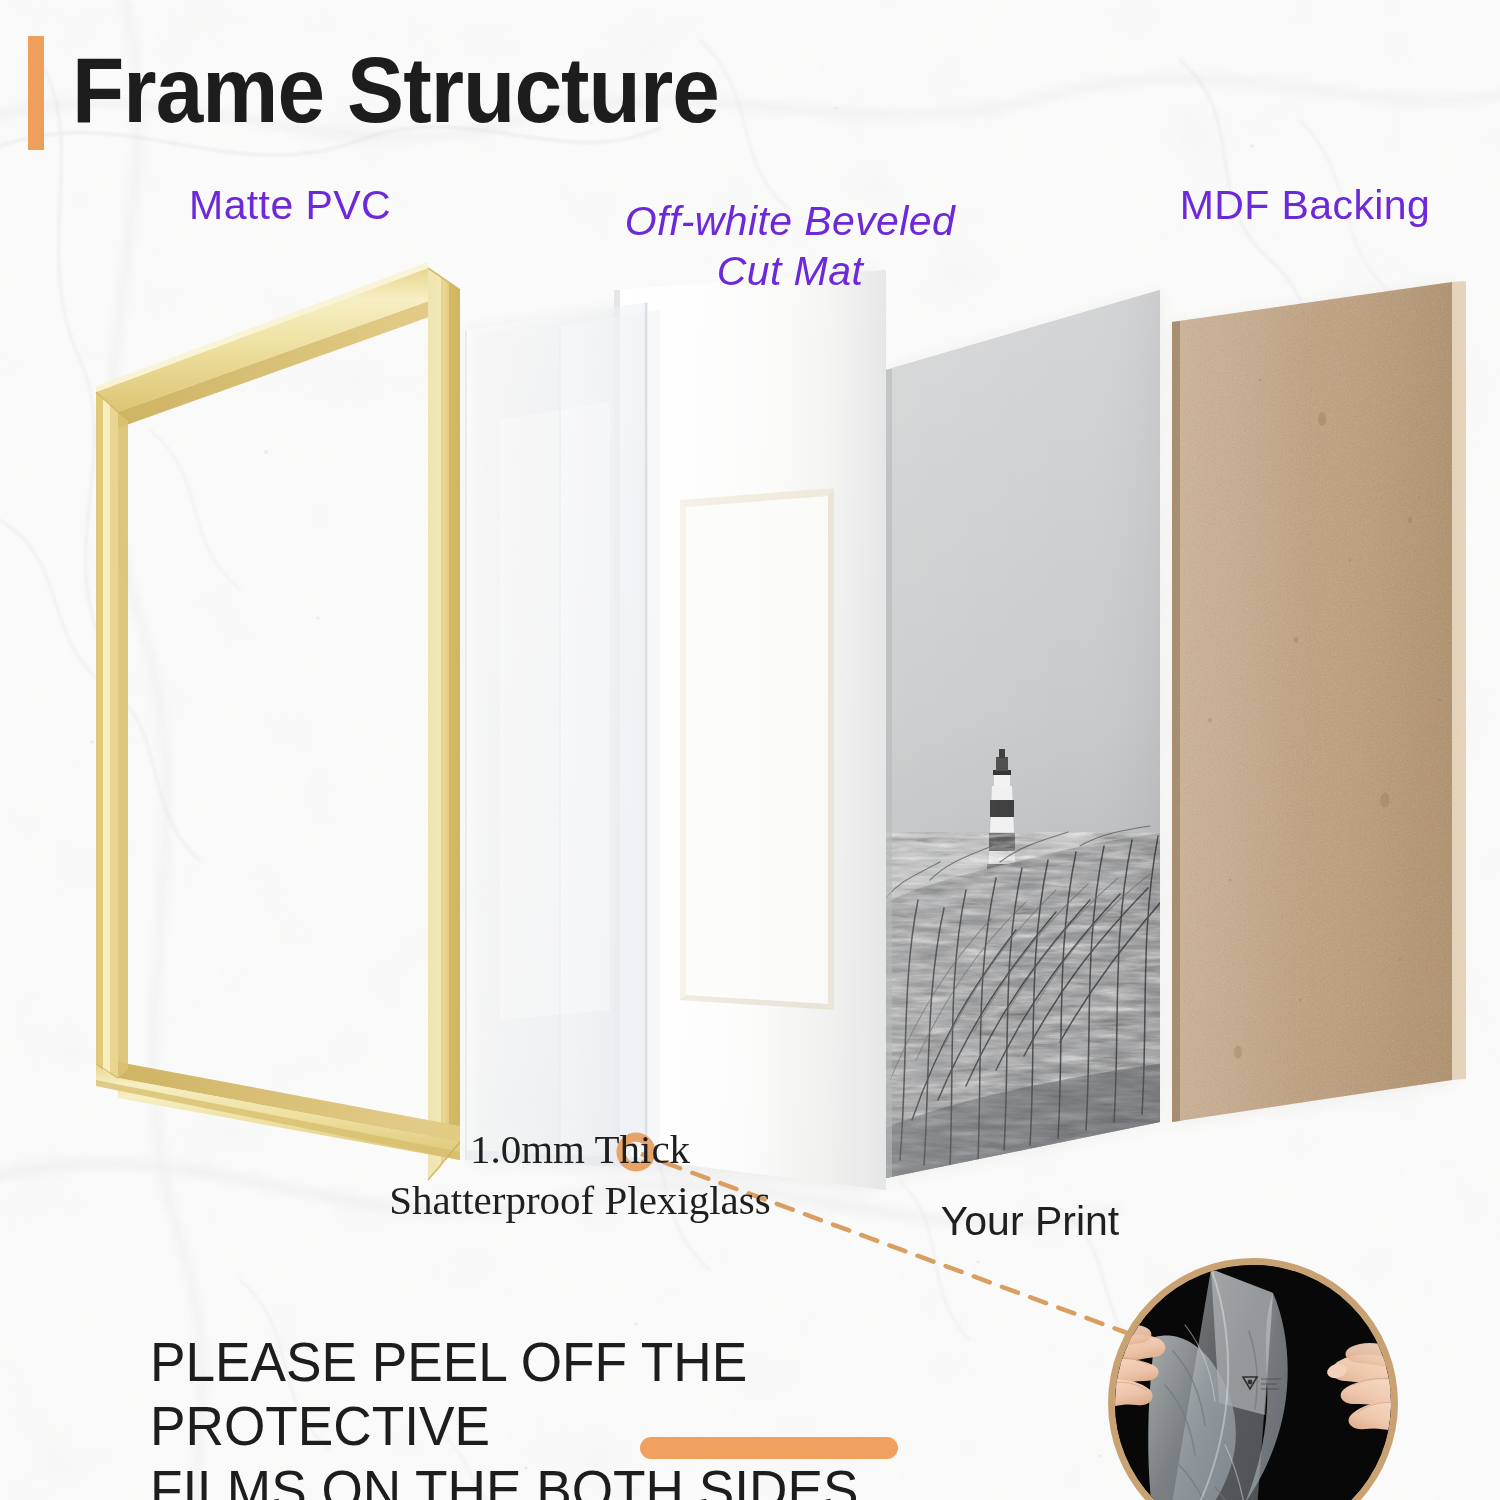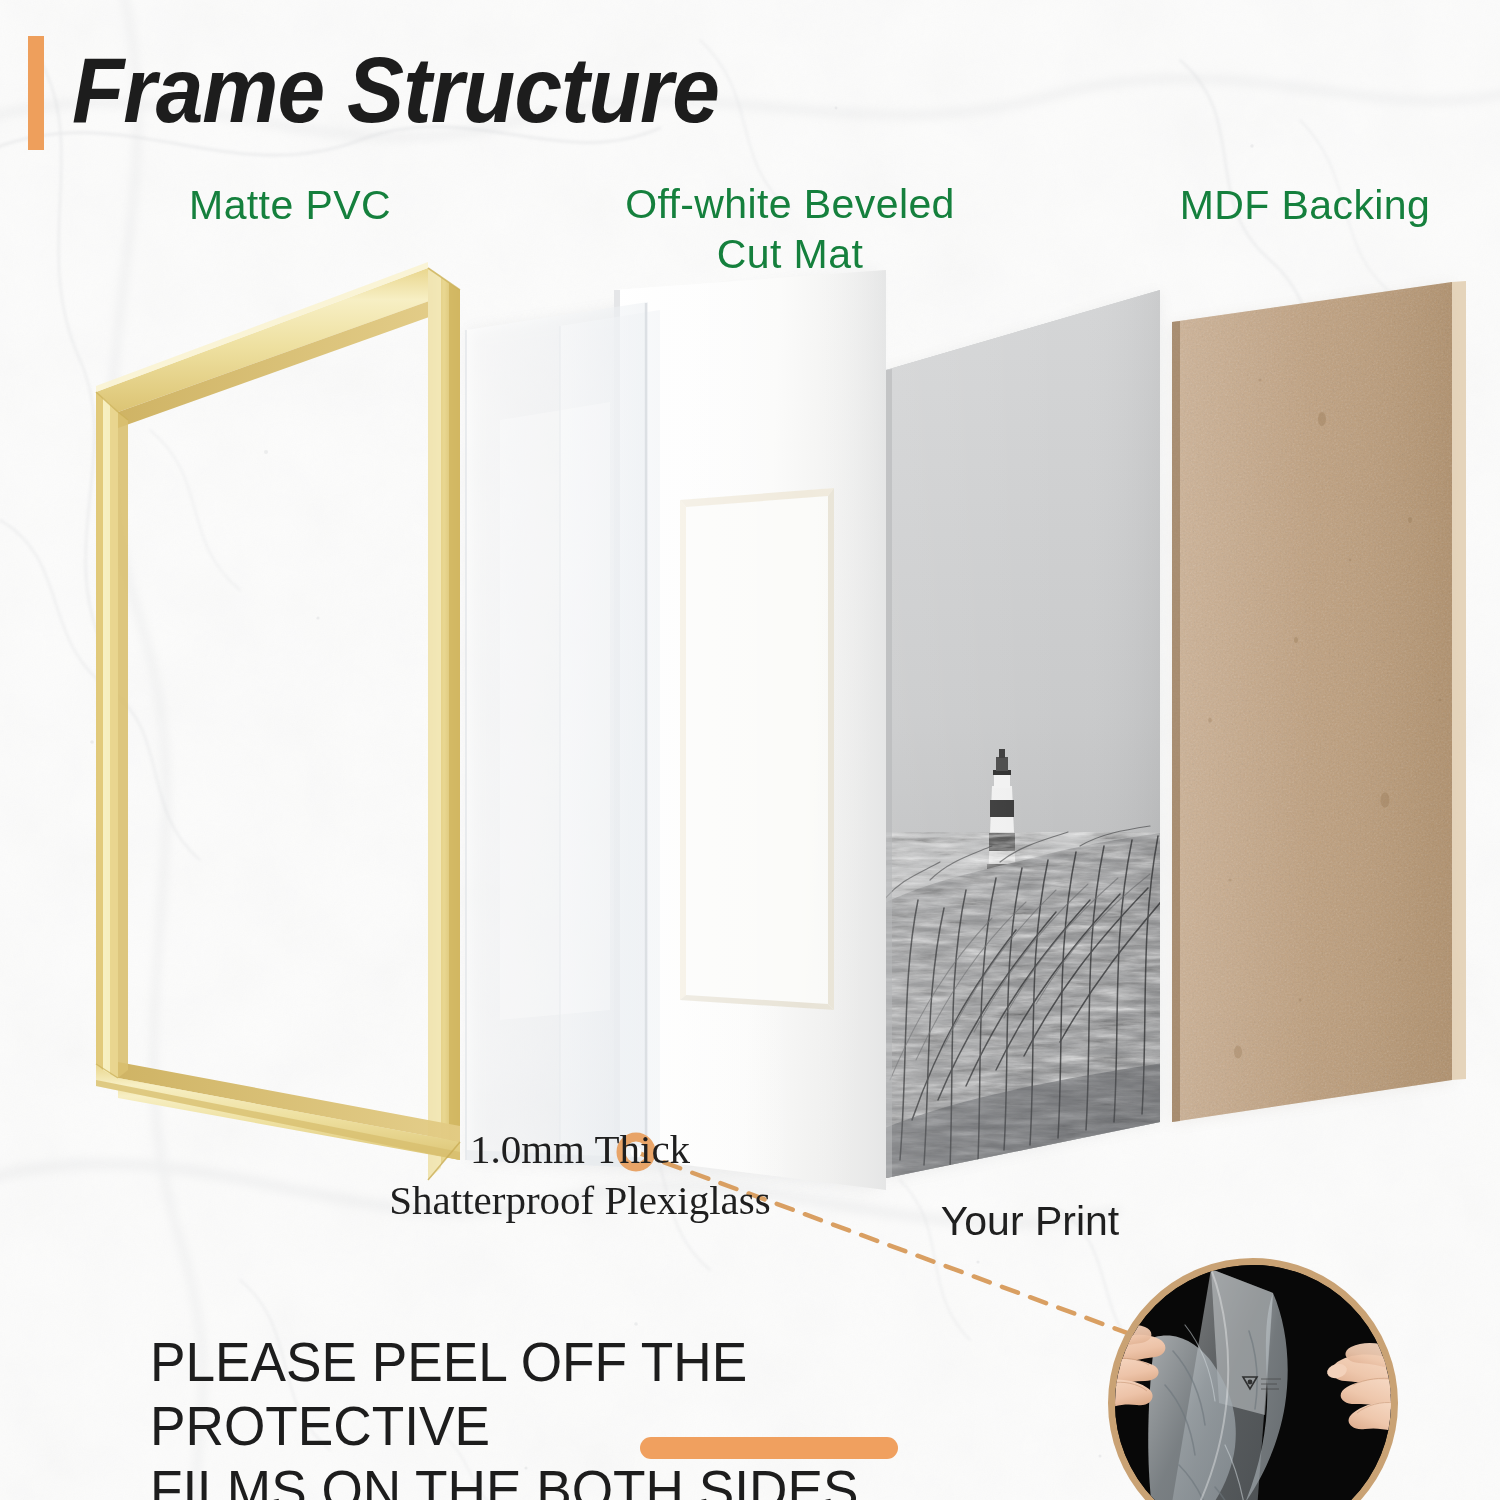--- a/index.html
+++ b/index.html
@@ -4,38 +4,38 @@
 <style>
   html,body{margin:0;padding:0;}
   body{
     width:1500px;height:1500px;position:relative;overflow:hidden;
     font-family:"Liberation Sans", sans-serif;
     background:#f4f4f2;
   }
   
   #marble{position:absolute;inset:0;z-index:0;}
   
-  #title-block{position:absolute;left:0;top:0;width:1500px;height:170px;z-index:20;font-style:italic;}
+  #title-block{position:absolute;left:0;top:0;width:1500px;height:170px;z-index:20;}
   #title-bar{position:absolute;left:28px;top:36px;width:16px;height:114px;background:#ee9f5c;}
   #title-text{
     position:absolute;left:72px;top:30px;
     font-size:92px;font-weight:700;color:#1d1d1d;
     letter-spacing:-1px;line-height:120px;
     font-family:"Liberation Sans", sans-serif;
     transform:scaleX(0.93);transform-origin:left center;
     white-space:nowrap;
   }
   
   .toplabel{
     position:absolute;text-align:center;z-index:20;
-    font-size:41px;line-height:50px;color:#15803d;font-weight:400;
+    font-size:41px;line-height:50px;color:#6d28d9;font-weight:400;
     letter-spacing:0.4px;
   }
   #label-frame{left:110px;top:180px;width:360px;}
-  #label-mat{left:540px;top:179px;width:500px;}
+  #label-mat{left:540px;top:196px;width:500px;font-style:italic;}
   #label-mdf{left:1120px;top:180px;width:370px;}
   
   .botlabel{
     position:absolute;text-align:center;z-index:26;
     font-size:41px;line-height:51px;color:#1f1f1f;font-weight:400;
   }
   #label-plexi{left:260px;top:1124px;width:640px;font-family:Liberation Serif, serif;}
   #label-print{left:880px;top:1196px;width:300px;text-align:center;}
   
   #warning{

